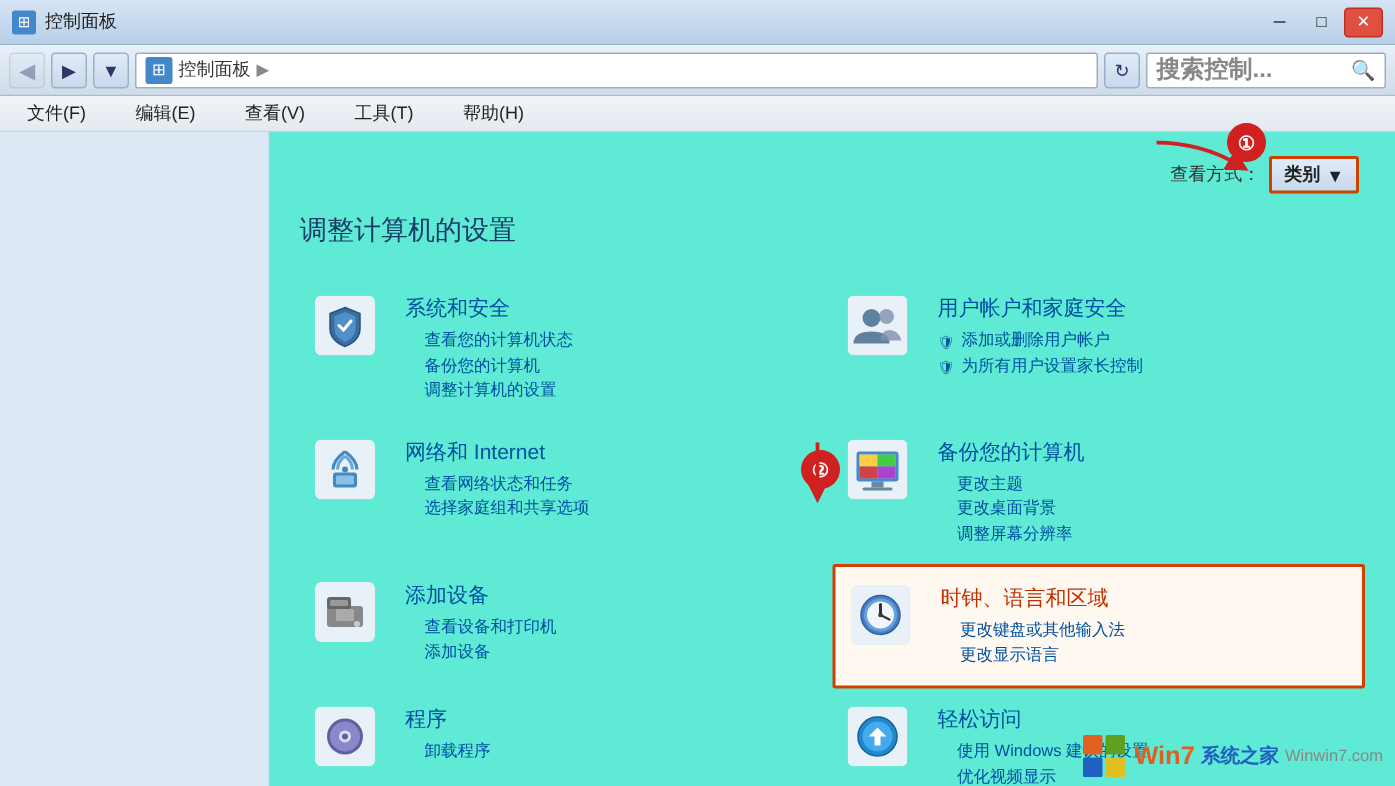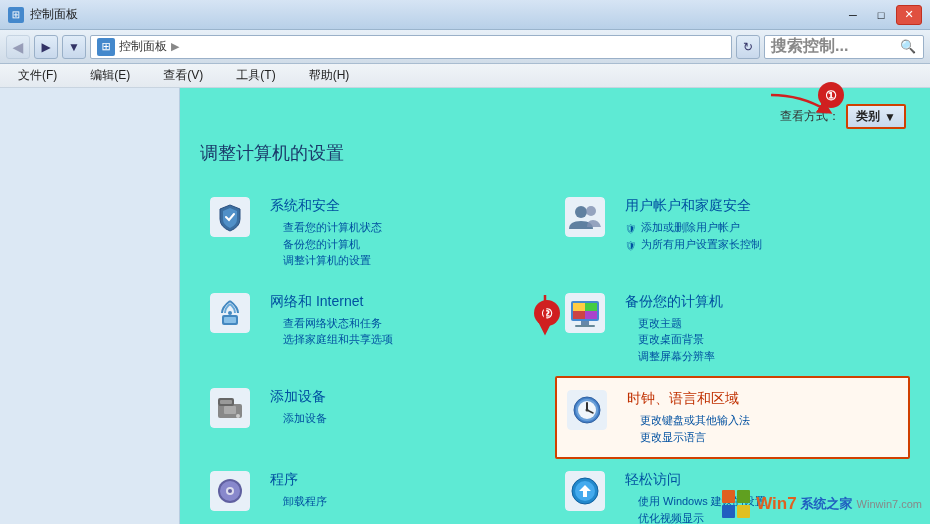--- a/index.html
+++ b/index.html
@@ -471,20 +471,21 @@
                 <rect width="40" height="40" fill="#e8f0f8" rx="4"></rect>
                 <rect x="8" y="16" width="24" height="14" rx="2" fill="#888"></rect>
                 <rect x="14" y="18" width="12" height="8" rx="1" fill="#aaa"></rect>
                 <circle cx="28" cy="28" r="2" fill="#cccccc"></circle>
                 <rect x="8" y="10" width="16" height="8" rx="2" fill="#666"></rect>
                 <rect x="10" y="12" width="12" height="4" rx="1" fill="#999"></rect>
               </svg>
             </div>
             <div class="cat-content">
               <div class="cat-title">添加设备</div>
+              <span class="cat-link">查看设备和打印机</span>
               <span class="cat-link">添加设备</span>
             </div>
           </div>
 
           <div class="category-item highlighted" style="border:2px solid #d04000; background: #fff8f0;">
             <div class="cat-icon">
               <svg width="40" height="40" viewBox="0 0 40 40">
                 <rect width="40" height="40" fill="#e8f0f8" rx="4"></rect>
                 <circle cx="20" cy="20" r="13" fill="#4480c8" stroke="#3060a0" stroke-width="1"></circle>
                 <circle cx="20" cy="20" r="11" fill="#6ba0d8"></circle>

